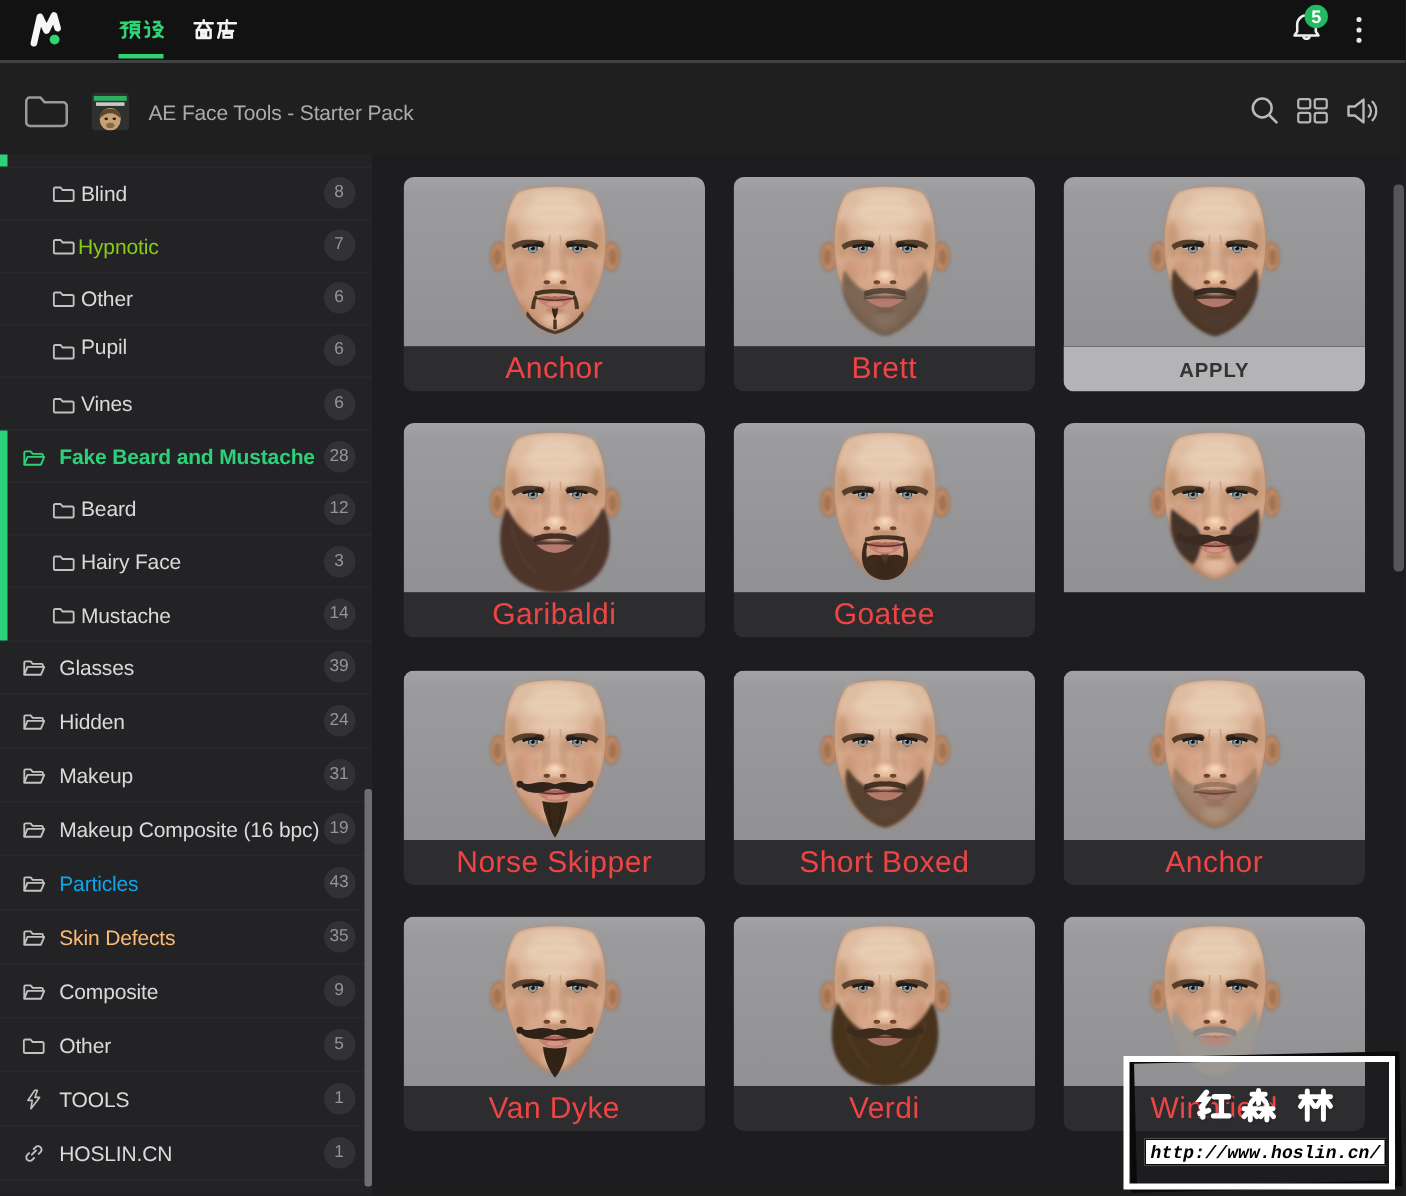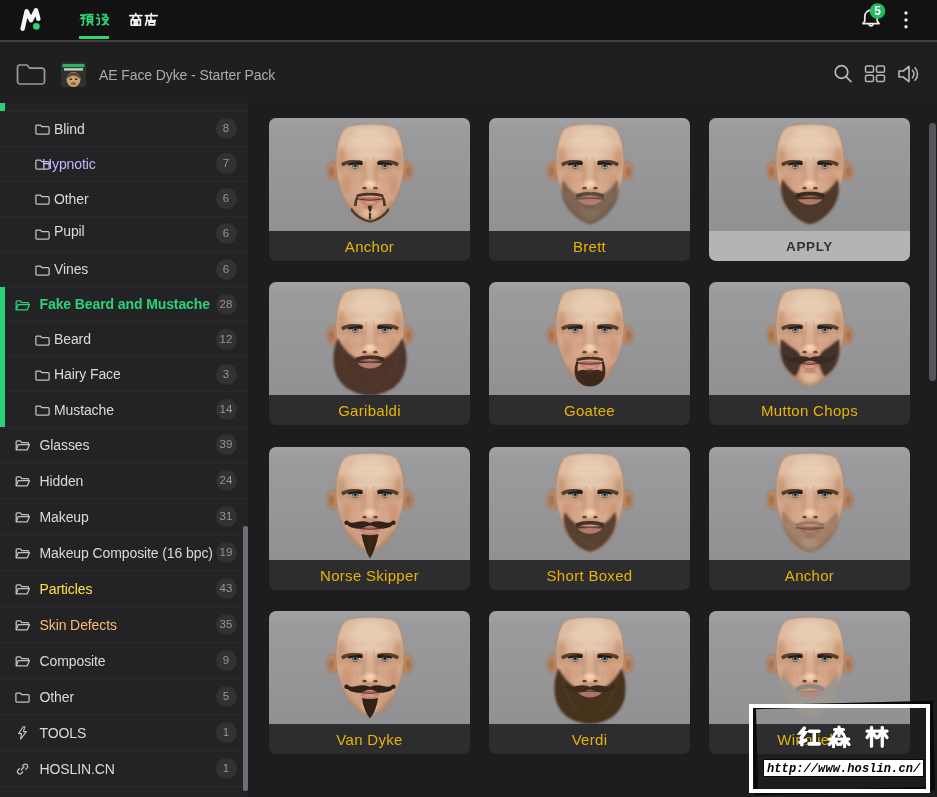--- a/index.html
+++ b/index.html
@@ -9,21 +9,21 @@
 #bar2 { position:absolute; left:0; top:41.5px; width:100%; height:61.5px; background:#1f1f20; }
 #content { position:absolute; left:0; top:103px; width:100%; height:694px; background:#1d1d1f; }
 #sidebar { position:absolute; left:0; top:103px; width:248px; height:694px; background:#232325; }
 .sdiv { position:absolute; left:0; width:248px; height:1px; background:#29292b; }
 .sic { position:absolute; }
 .slab { position:absolute; font-size:14px; letter-spacing:-0.1px; white-space:nowrap; }
 .scnt { position:absolute; left:215.5px; width:21px; height:21px; border-radius:50%;
   background:#323234; color:#96969a; font-size:11.5px; text-align:center; line-height:21px; }
 .card { position:absolute; width:201px; height:143px; border-radius:7px; overflow:hidden; }
 .cimg { width:201px; height:113px; }
-.clab { width:201px; height:30px; background:#2d2d2f; color:#eab308; font-size:15px;
+.clab { width:201px; height:30px; background:#2d2d2f; color:#ef4444; font-size:20px;
   text-align:center; line-height:31px; letter-spacing:0.3px; }
 .clab.hov { background:#b4b3b5; color:#333333; font-weight:bold; font-size:13.5px; letter-spacing:0.6px; }
 </style></head>
 <body>
 <svg width="0" height="0" style="position:absolute">
 <defs>
 <linearGradient id="gBG" x1="0" y1="0" x2="0" y2="1">
  <stop offset="0" stop-color="#a3a2a4"></stop>
         <stop offset="0.1" stop-color="#9b9a9c"></stop>
  <stop offset="0.4" stop-color="#989799"></stop>
@@ -102,21 +102,21 @@
  <svg width="25" height="25" viewBox="0 0 25 25" style="position:absolute;left:61px;top:62px;border-radius:3px">
 <rect width="25" height="25" fill="#2e3130"></rect>
 <rect x="1.5" y="2" width="22" height="3.2" fill="#2fae62"></rect>
 <rect x="3" y="6.2" width="19" height="2.4" fill="#d8dcd6" opacity="0.9"></rect>
 <ellipse cx="12.5" cy="17.5" rx="7" ry="7.5" fill="#c8a276"></ellipse>
 <path d="M5.5,17 Q5.5,10.5 12.5,10.5 Q19.5,10.5 19.5,17 Q16,13.5 12.5,13.5 Q9,13.5 5.5,17 Z" fill="#5e492e"></path>
 <ellipse cx="9.8" cy="17.2" rx="1.2" ry="0.9" fill="#2c2417"></ellipse>
 <ellipse cx="15.2" cy="17.2" rx="1.2" ry="0.9" fill="#2c2417"></ellipse>
 <ellipse cx="12.5" cy="21.6" rx="2.8" ry="1.7" fill="#8a6a43"></ellipse>
     </svg>
- <div style="position:absolute;left:99px;top:66.5px;font-size:14px;color:#ababab;letter-spacing:-0.1px">AE Face Dyke - Starter Pack</div>
+ <div style="position:absolute;left:99px;top:66.5px;font-size:14px;color:#ababab;letter-spacing:-0.1px">AE Face Tools - Starter Pack</div>
  <svg width="22" height="22" viewBox="0 0 22 22" style="position:absolute;left:832px;top:63px">
 <circle cx="9.5" cy="9" r="6.3" fill="none" stroke="#b9b9b9" stroke-width="1.7"></circle>
 <path d="M14.2,13.8 L19,18.6" stroke="#b9b9b9" stroke-width="1.7" stroke-linecap="round"></path>
     </svg>
     <svg width="24" height="22" viewBox="0 0 24 22" style="position:absolute;left:863px;top:63px">
 <g fill="none" stroke="#b5b5b5" stroke-width="1.5">
 <rect x="2.5" y="3" width="8" height="6.3" rx="1.4"></rect>
         <rect x="13.5" y="3" width="8" height="6.3" rx="1.4"></rect>
 <rect x="2.5" y="12.3" width="8" height="6.3" rx="1.4"></rect>
         <rect x="13.5" y="12.3" width="8" height="6.3" rx="1.4"></rect>
@@ -133,21 +133,21 @@
 <div class="sdiv" style="top:42.9px"></div>
       <span class="sic" style="left:35px;top:19.2px"><svg width="15" height="14" viewBox="0 0 15 14">
           <path d="M1.8,3 h3.6 l1.4,1.7 h6.4 a0.9,0.9 0 0 1 0.9,0.9 v5.5 a0.9,0.9 0 0 1 -0.9,0.9 h-11.4 a0.9,0.9 0 0 1 -0.9,-0.9 v-7.2 a0.9,0.9 0 0 1 0.9,-0.9 z" fill="none" stroke="#c2c2c2" stroke-width="1.25" stroke-linejoin="round"></path>
         </svg></span>
       <span class="slab" style="left:54px;top:17.9px;color:#dadada;font-weight:normal">Blind</span>
       <span class="scnt" style="top:15.2px">8</span>
 <div class="sdiv" style="top:78.0px"></div>
       <span class="sic" style="left:35px;top:54.3px"><svg width="15" height="14" viewBox="0 0 15 14">
           <path d="M1.8,3 h3.6 l1.4,1.7 h6.4 a0.9,0.9 0 0 1 0.9,0.9 v5.5 a0.9,0.9 0 0 1 -0.9,0.9 h-11.4 a0.9,0.9 0 0 1 -0.9,-0.9 v-7.2 a0.9,0.9 0 0 1 0.9,-0.9 z" fill="none" stroke="#c2c2c2" stroke-width="1.25" stroke-linejoin="round"></path>
         </svg></span>
-      <span class="slab" style="left:42px;top:53.0px;color:#c4b5fd;font-weight:normal">Hypnotic</span>
+      <span class="slab" style="left:52px;top:53.0px;color:#84cc16;font-weight:normal">Hypnotic</span>
       <span class="scnt" style="top:50.3px">7</span>
 <div class="sdiv" style="top:113.0px"></div>
       <span class="sic" style="left:35px;top:89.3px"><svg width="15" height="14" viewBox="0 0 15 14">
           <path d="M1.8,3 h3.6 l1.4,1.7 h6.4 a0.9,0.9 0 0 1 0.9,0.9 v5.5 a0.9,0.9 0 0 1 -0.9,0.9 h-11.4 a0.9,0.9 0 0 1 -0.9,-0.9 v-7.2 a0.9,0.9 0 0 1 0.9,-0.9 z" fill="none" stroke="#c2c2c2" stroke-width="1.25" stroke-linejoin="round"></path>
         </svg></span>
       <span class="slab" style="left:54px;top:88.0px;color:#dadada;font-weight:normal">Other</span>
       <span class="scnt" style="top:85.3px">6</span>
 <div class="sdiv" style="top:148.1px"></div>
       <span class="sic" style="left:35px;top:124.4px"><svg width="15" height="14" viewBox="0 0 15 14">
           <path d="M1.8,3 h3.6 l1.4,1.7 h6.4 a0.9,0.9 0 0 1 0.9,0.9 v5.5 a0.9,0.9 0 0 1 -0.9,0.9 h-11.4 a0.9,0.9 0 0 1 -0.9,-0.9 v-7.2 a0.9,0.9 0 0 1 0.9,-0.9 z" fill="none" stroke="#c2c2c2" stroke-width="1.25" stroke-linejoin="round"></path>
@@ -211,21 +211,21 @@
           <path d="M1.2,11.8 v-8 a0.9,0.9 0 0 1 0.9,-0.9 h3.3 l1.4,1.7 h5.9 a0.9,0.9 0 0 1 0.9,0.9 v0.8" fill="none" stroke="#c2c2c2" stroke-width="1.25" stroke-linejoin="round"></path>
           <path d="M1.2,11.8 l2.1,-5.2 h11.2 l-2.2,5.2 z" fill="none" stroke="#c2c2c2" stroke-width="1.25" stroke-linejoin="round"></path>
         </svg></span>
       <span class="slab" style="left:39.5px;top:441.7px;color:#dadada;font-weight:normal">Makeup Composite (16 bpc)</span>
       <span class="scnt" style="top:439.0px">19</span>
 <div class="sdiv" style="top:502.7px"></div>
       <span class="sic" style="left:15px;top:479.0px"><svg width="15" height="14" viewBox="0 0 15 14">
           <path d="M1.2,11.8 v-8 a0.9,0.9 0 0 1 0.9,-0.9 h3.3 l1.4,1.7 h5.9 a0.9,0.9 0 0 1 0.9,0.9 v0.8" fill="none" stroke="#c2c2c2" stroke-width="1.25" stroke-linejoin="round"></path>
           <path d="M1.2,11.8 l2.1,-5.2 h11.2 l-2.2,5.2 z" fill="none" stroke="#c2c2c2" stroke-width="1.25" stroke-linejoin="round"></path>
         </svg></span>
-      <span class="slab" style="left:39.5px;top:477.7px;color:#fde047;font-weight:normal">Particles</span>
+      <span class="slab" style="left:39.5px;top:477.7px;color:#0ea5e9;font-weight:normal">Particles</span>
       <span class="scnt" style="top:475.0px">43</span>
 <div class="sdiv" style="top:538.8px"></div>
       <span class="sic" style="left:15px;top:515.0px"><svg width="15" height="14" viewBox="0 0 15 14">
           <path d="M1.2,11.8 v-8 a0.9,0.9 0 0 1 0.9,-0.9 h3.3 l1.4,1.7 h5.9 a0.9,0.9 0 0 1 0.9,0.9 v0.8" fill="none" stroke="#c2c2c2" stroke-width="1.25" stroke-linejoin="round"></path>
           <path d="M1.2,11.8 l2.1,-5.2 h11.2 l-2.2,5.2 z" fill="none" stroke="#c2c2c2" stroke-width="1.25" stroke-linejoin="round"></path>
         </svg></span>
       <span class="slab" style="left:39.5px;top:513.8px;color:#fdba74;font-weight:normal">Skin Defects</span>
       <span class="scnt" style="top:511.0px">35</span>
 <div class="sdiv" style="top:574.8px"></div>
       <span class="sic" style="left:15px;top:551.1px"><svg width="15" height="14" viewBox="0 0 15 14">
@@ -756,21 +756,20 @@
  <ellipse cx="101" cy="88.8" rx="5.5" ry="1.5" fill="#b2805f" opacity="0.7" filter="url(#b1)"></ellipse>
 </g>
             <path d="M72,57 Q70,69 73.5,79 Q77.5,89.5 86.5,94.5 Q91,88.5 91.5,80.5 Q92,72.5 87.5,68.5 Q78.5,63 72,57 Z" fill="#42312a" filter="url(#b1)"></path>
             <path d="M130,57 Q132,69 128.5,79 Q124.5,89.5 115.5,94.5 Q111,88.5 110.5,80.5 Q110,72.5 114.5,68.5 Q123.5,63 130,57 Z" fill="#42312a" filter="url(#b1)"></path>
             <path d="M87,69.5 Q90.5,75 94.5,77.5 Q91,80.5 89.5,85.5 Q86,80.5 86,74 Z" fill="#42312a" opacity="0.9" filter="url(#b1)"></path>
             <path d="M115,69.5 Q111.5,75 107.5,77.5 Q111,80.5 112.5,85.5 Q116,80.5 116,74 Z" fill="#42312a" opacity="0.9" filter="url(#b1)"></path>
             <path d="M101,75.8 Q94,73.4 87.5,75 Q81,76.8 77.8,73.8 Q76.8,78.8 82.5,80.6 Q90,82.8 96,80 Q99,78.6 101,78.8 Q103,78.6 106,80 Q112,82.8 119.5,80.6 Q125.2,78.8 124.2,73.8 Q121,76.8 114.5,75 Q108,73.4 101,75.8 Z" fill="#3b2b21" filter="url(#b05)"></path>
             <circle cx="77.6" cy="75.8" r="2.3" fill="#3b2b21"></circle>
             <circle cx="124.4" cy="75.8" r="2.3" fill="#3b2b21"></circle>
           </svg></div>
-        <div class="clab">Mutton Chops</div>
       </div>
 <div class="card" style="left:269px;top:446.8px">
         <div class="cimg"><svg width="201" height="113" viewBox="0 0 201 113">
             <rect x="0" y="0" width="201" height="113" fill="url(#gBG)"></rect>
 <g>
  <ellipse cx="63.5" cy="53" rx="5.5" ry="9.5" fill="#bd8a6b"></ellipse>
  <ellipse cx="138.5" cy="53" rx="5.5" ry="9.5" fill="#bd8a6b"></ellipse>
  <ellipse cx="63.5" cy="53" rx="5.5" ry="9.5" fill="none" stroke="#a1744f" stroke-width="1" filter="url(#b1)"></ellipse>
  <ellipse cx="138.5" cy="53" rx="5.5" ry="9.5" fill="none" stroke="#a1744f" stroke-width="1" filter="url(#b1)"></ellipse>
  <ellipse cx="62.5" cy="53.5" rx="2.6" ry="5.5" fill="#a3734f" filter="url(#b1)"></ellipse>

